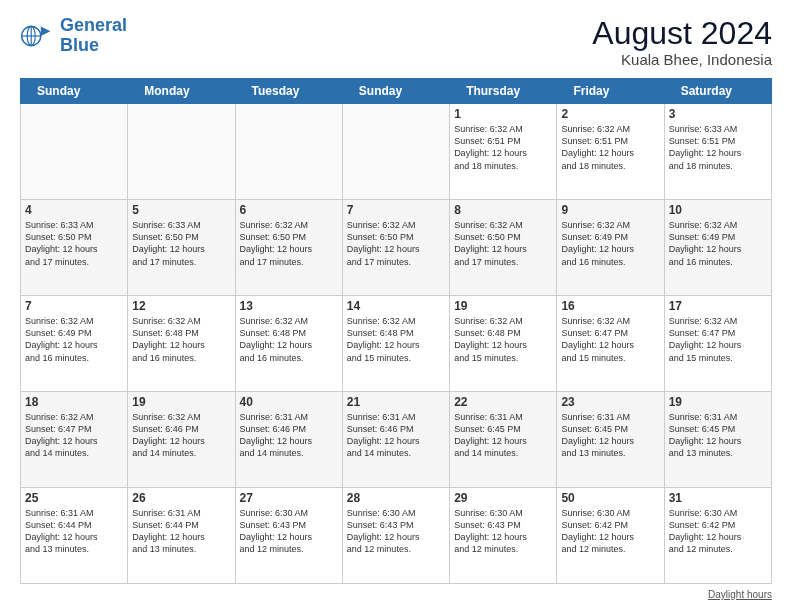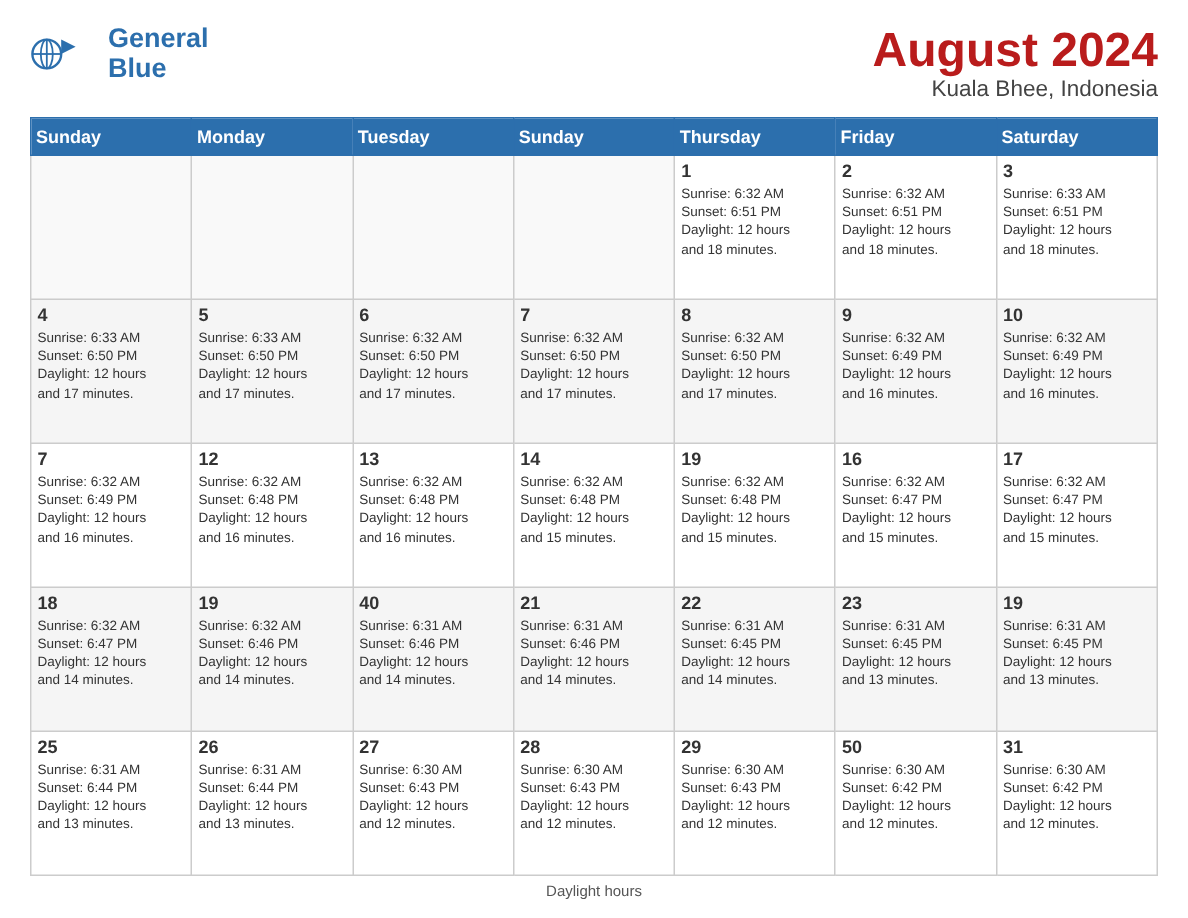--- a/index.html
+++ b/index.html
@@ -19,59 +19,59 @@
     }
     .header {
       display: flex;
       justify-content: space-between;
       align-items: flex-start;
       margin-bottom: 10px;
     }
     .logo {
       display: flex;
       align-items: center;
-      gap: 20px;
+      gap: 8px;
     }
     .logo-text {
       font-size: 18px;
       font-weight: bold;
       color: #333;
       line-height: 1.1;
     }
     .logo-text span { color: #2c6fad; }
     .logo-icon {
       width: 32px;
       height: 32px;
     }
     .title-block {
       text-align: right;
     }
     .month-title {
       font-size: 32px;
-      font-weight: bold;
-      color: #b91c1c;
+      font-weight: normal;
+      color: #0f172a;
       line-height: 1.1;
     }
     .subtitle {
       font-size: 15px;
       color: #444;
     }
     .calendar {
       flex: 1;
       border: 1px solid #ccc;
       border-collapse: collapse;
       width: 100%;
       table-layout: fixed;
     }
     .calendar th {
       background: #2c6fad;
       color: #fff;
       font-size: 12px;
       font-weight: bold;
-      padding: 5px 3px;
+      padding: 5px 16px;
       border: 1px solid #2c6fad;
       text-align: left;
     }
     .calendar td {
       border: 1px solid #ccc;
       vertical-align: top;
       padding: 3px 4px;
       font-size: 9.5px;
       color: #333;
       height: 88px;
@@ -92,21 +92,22 @@
     }
     .cell-info {
       font-size: 9px;
       color: #333;
       line-height: 1.35;
     }
     .footer {
       margin-top: 5px;
       font-size: 10px;
       color: #555;
-      text-align: center;
+      text-align: right;
+      text-decoration: underline;
     }
   </style>
 </head>
 <body>
 
 <div class="page">
   <div class="header">
     <div class="logo">
       <svg class="logo-icon" viewBox="0 0 40 40">
 

